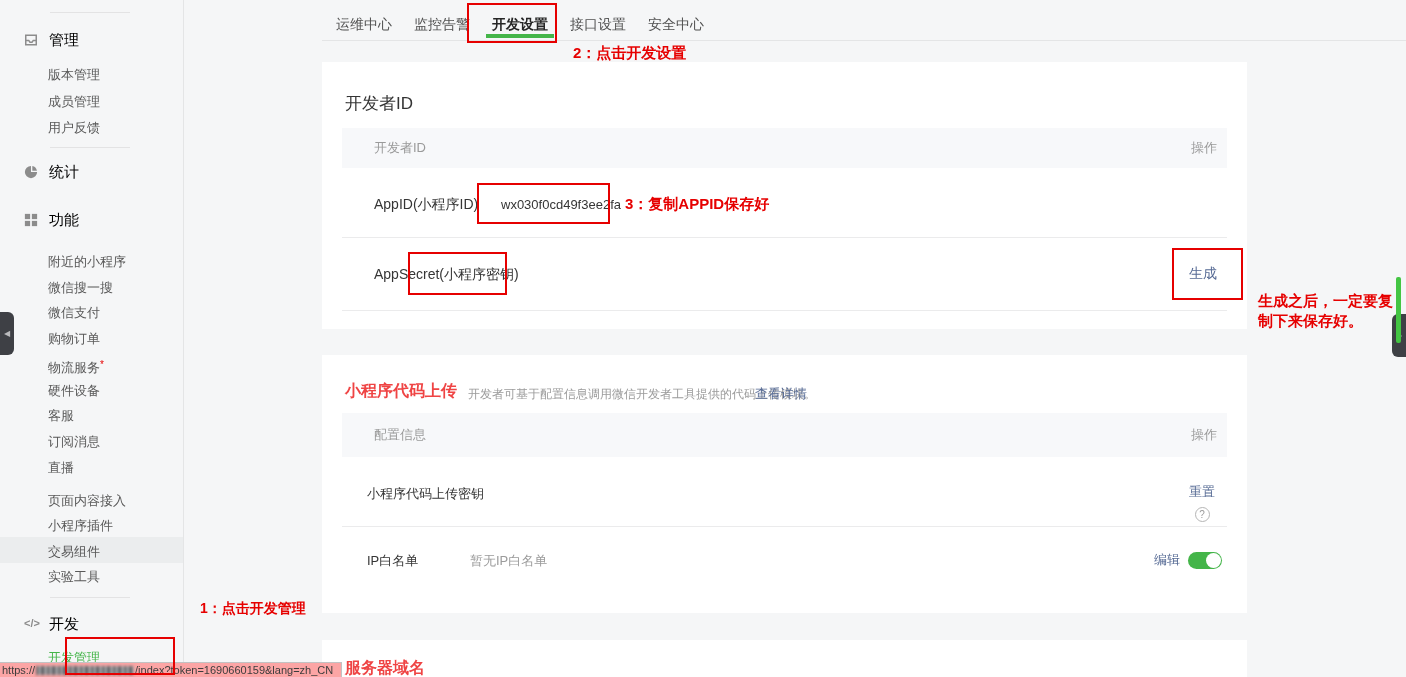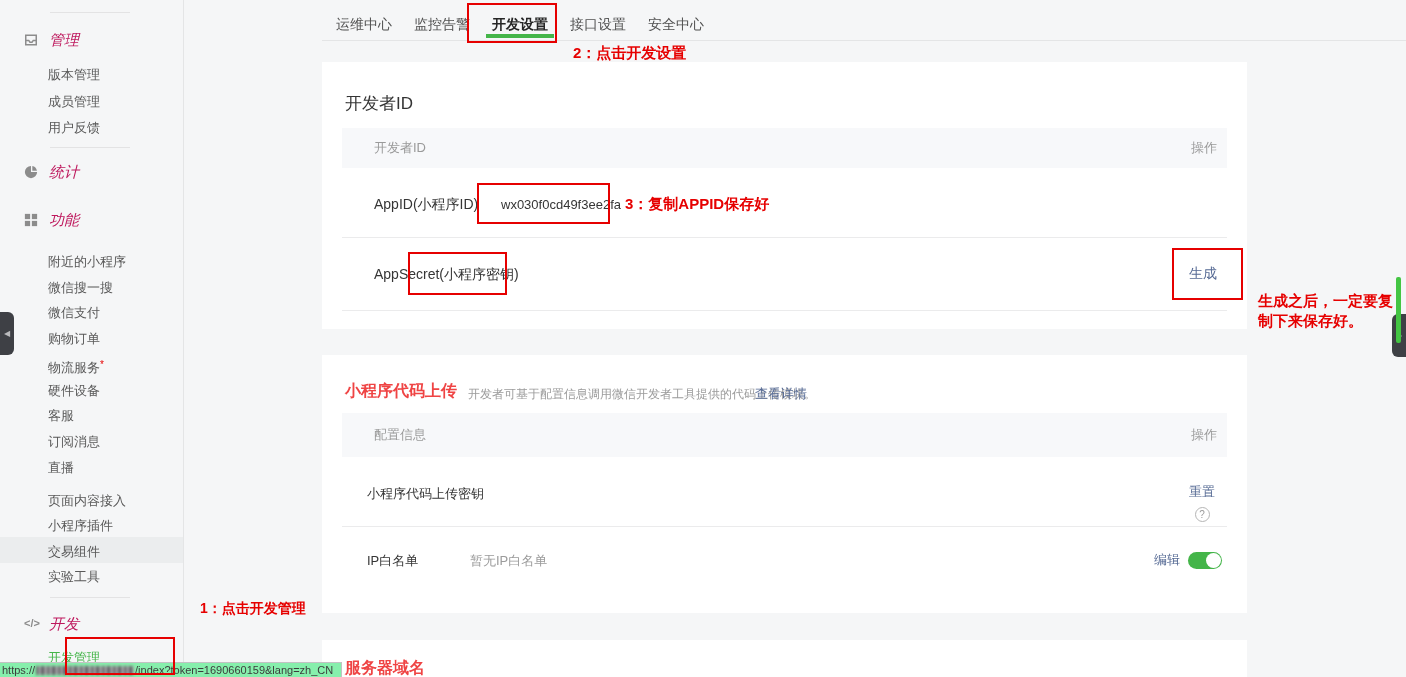--- a/index.html
+++ b/index.html
@@ -3,21 +3,21 @@
 <meta charset="utf-8">
 <style>
   * { margin:0; padding:0; box-sizing:border-box; }
   html,body { width:1406px; height:677px; }
   body { font-family:"Liberation Sans","DejaVu Sans",sans-serif; background:#f5f6f7; }
   #app { position:relative; width:1406px; height:677px; overflow:hidden; background:#f5f6f7; }
 
   
   .side-border { position:absolute; left:183px; top:0; width:1px; height:677px; background:#e4e5e6; }
   .sdiv { position:absolute; left:50px; width:80px; height:1px; background:#e3e3e4; }
-  .sh { position:absolute; left:49px; height:20px; line-height:20px; font-size:15px; color:#be185d; white-space:nowrap; cursor:pointer;font-style:italic; }
+  .sh { position:absolute; left:49px; height:20px; line-height:20px; font-size:15px; color:#000000; white-space:nowrap; cursor:pointer; }
   .si { position:absolute; left:48px; height:18px; line-height:18px; font-size:13px; color:#595959; white-space:nowrap; cursor:pointer; }
   .sicon { position:absolute; left:24px; width:14px; height:14px; color:#8c8c8c; }
   .srow-hl { position:absolute; left:0; top:537px; width:183px; height:26px; background:#ebedee; }
   .badge { color:#e60000; font-size:10px; vertical-align:4px; }
   .green-text { color:#44b549; }
 
   
   .tab { position:absolute; top:15px; height:18px; line-height:18px; font-size:14px; color:#515151; white-space:nowrap; cursor:pointer; }
   .tab.active { color:#262626; font-weight:bold; }
   .tab-underline { position:absolute; left:486px; top:34px; width:68px; height:4px; background:#44b549; }
@@ -48,21 +48,21 @@
   .ann { position:absolute; color:#e60000; font-weight:bold; white-space:nowrap; z-index:40; }
 
   
   .edge-tab { position:absolute; width:14px; height:43px; background:#3e4045; z-index:44; display:flex;
               align-items:center; justify-content:center; color:#b9babc; font-size:8px; cursor:pointer; }
   .edge-left { left:0; top:312px; border-radius:0 6px 6px 0; }
   .edge-right { left:1392px; top:314px; border-radius:6px 0 0 6px; }
   .green-bar { position:absolute; left:1396px; top:277px; width:5px; height:66px; background:#43c543; z-index:46; border-radius:2px; }
 
   
-  .statusbar { position:absolute; left:0; top:662px; width:342px; height:15px; background:#86efac;
+  .statusbar { position:absolute; left:0; top:662px; width:342px; height:15px; background:#fca5a5;
                border-top:1px solid #c2c2c3; border-right:1px solid #c2c2c3; z-index:45;
                display:flex; align-items:center; font-size:11px; color:#3c3c3c; padding-left:2px;
                white-space:nowrap; overflow:hidden; }
   .url-smudge { width:98px; height:9px; margin:0 1px; flex:none; filter:blur(1.5px);
                 background:repeating-linear-gradient(90deg,#6b6b6e 0 3px,#b9b9bb 3px 5px,#55555a 5px 8px,#a6a6a8 8px 11px); }
 </style>
 </head>
 <body>
 
 <div id="app">

